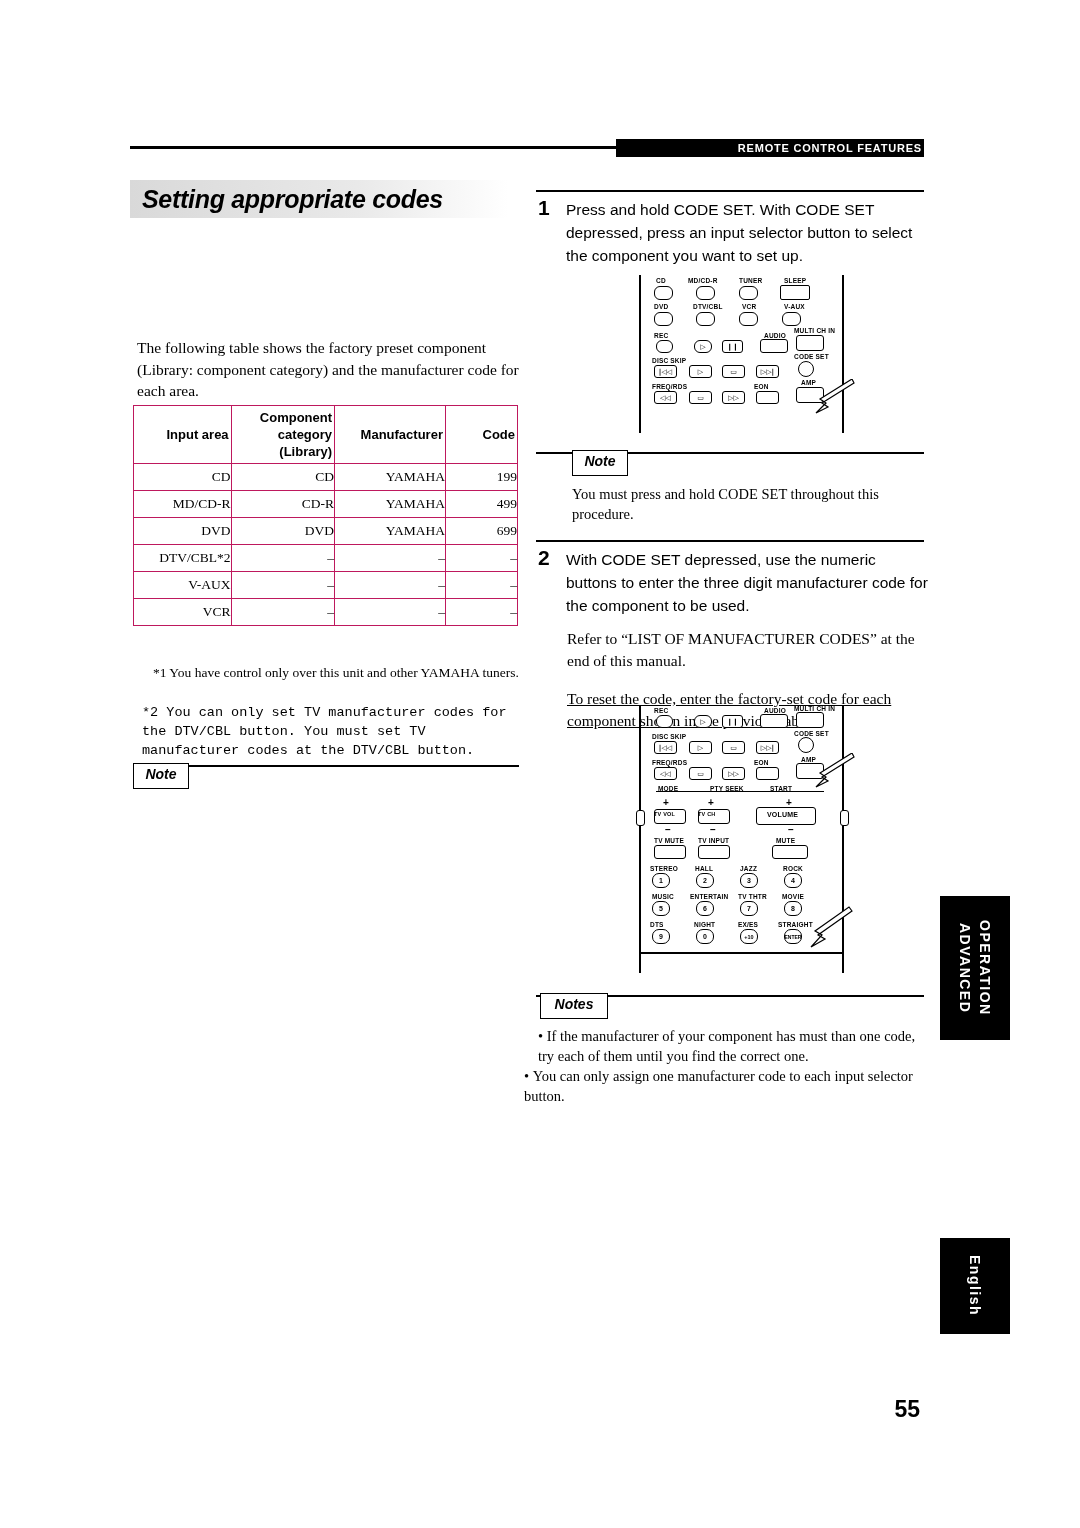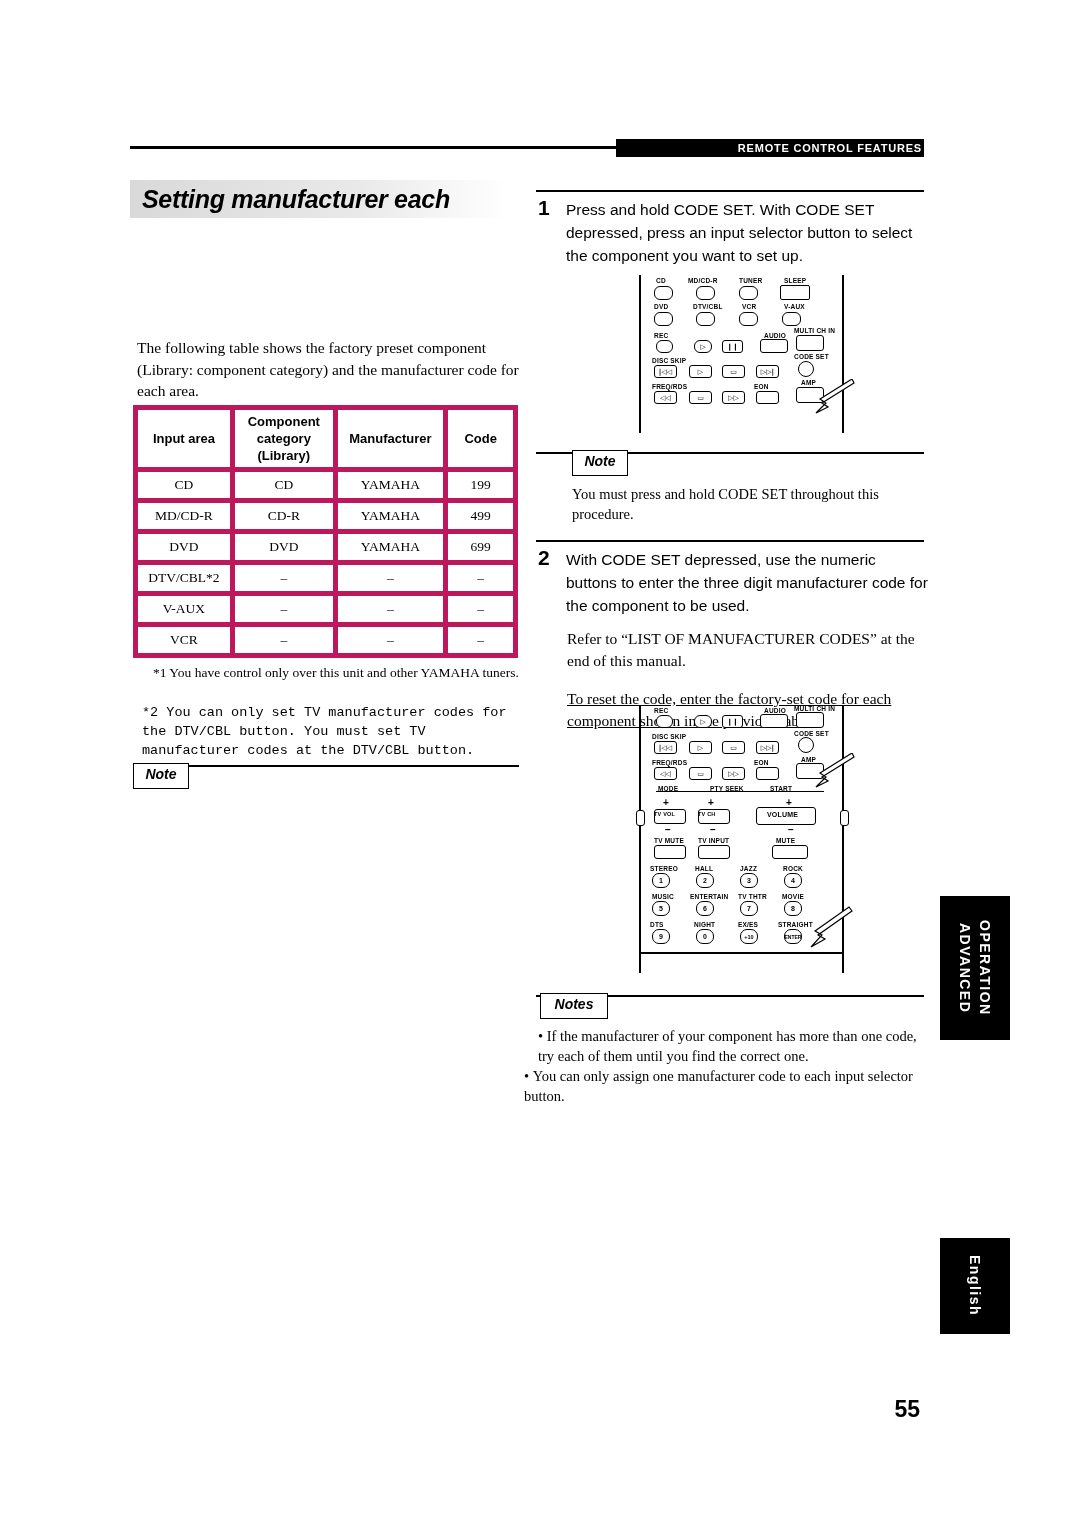--- a/index.html
+++ b/index.html
@@ -32,21 +32,21 @@
   .ltext{position:absolute;font-size:15.5px;line-height:21.5px;}
   #p1{left:137px;top:228px;width:390px;}
   #p2{left:137px;top:337px;width:390px;}
 
   
   table.codes{
     position:absolute;left:133px;top:405px;width:385px;border-collapse:collapse;
     font-size:13.5px;
   }
   table.codes td,table.codes th{
-    border:5px solid #be185d;padding:0;text-align:center;height:25px;vertical-align:middle;
+    border:1px solid #be185d;padding:0;text-align:right;height:25px;vertical-align:middle;
     font-weight:normal;
   }
   table.codes thead th{
     font-family:"Liberation Sans",sans-serif;font-weight:bold;font-size:13px;
     height:auto;padding:3px 2px;line-height:17px;
   }
   table.codes tbody td{height:26px;}
   .col1{width:97px;}
   .col2{width:103px;}
   .col3{width:110px;}
@@ -113,21 +113,21 @@
 </head>
 <body>
 
 <div class="page">
 
   <div class="hdr-rule"></div>
   <div class="hdr-box"></div>
   <div class="hdr-text">REMOTE CONTROL FEATURES</div>
 
   <div class="title-bar"></div>
-  <div class="title-txt">Setting manufacturer each</div>
+  <div class="title-txt">Setting appropriate codes</div>
 
   <div class="ltext" id="p2">The following table shows the factory preset component (Library: component category) and the manufacturer code for each area.</div>
 
   <table class="codes">
     <thead>
       <tr>
         <th class="col1">
           <div>Input area</div>
         </th>
         <th class="col2">
@@ -385,21 +385,21 @@
       <path d="M50 4 L18 24 L24 28 L12 34 L22 24 L16 20 L48 0 Z" fill="#fff" stroke="#000" stroke-width="1.2"></path>
     </svg>
     <svg style="position:absolute;left:162px;top:200px;width:60px;height:48px;" viewBox="0 0 60 48">
       <path d="M54 6 L20 30 L27 34 L13 42 L24 30 L17 26 L51 2 Z" fill="#fff" stroke="#000" stroke-width="1.2"></path>
     </svg>
   </div>
 
   <div class="noteline" style="left:536px;top:995px;width:388px;"></div>
   <div class="notebox" style="left:540px;top:993px;width:66px;height:24px;">Notes</div>
   <div class="rtext" style="left:538px;top:1026px;width:390px;font-size:14.5px;line-height:20px;">
-    <span>•&nbsp;</span><span>If the manufacturer of your component has more than one code, try each of them until you find the correct one.</span>
+    <span>•&nbsp;</span><span>If the manufacturer of your component has must than one code, try each of them until you find the correct one.</span>
   </div>
   <div class="rtext" style="left:524px;top:1066px;width:390px;font-size:14.5px;line-height:20px;">
     <span>•&nbsp;</span><span>You can only assign one manufacturer code to each input selector button.</span>
   </div>
 
   <div class="sidetab" style="left:940px;top:896px;width:70px;height:144px;">
     <span>ADVANCED</span>
     <span>OPERATION</span>
   </div>
   <div class="sidetab" style="left:940px;top:1238px;width:70px;height:96px;">

